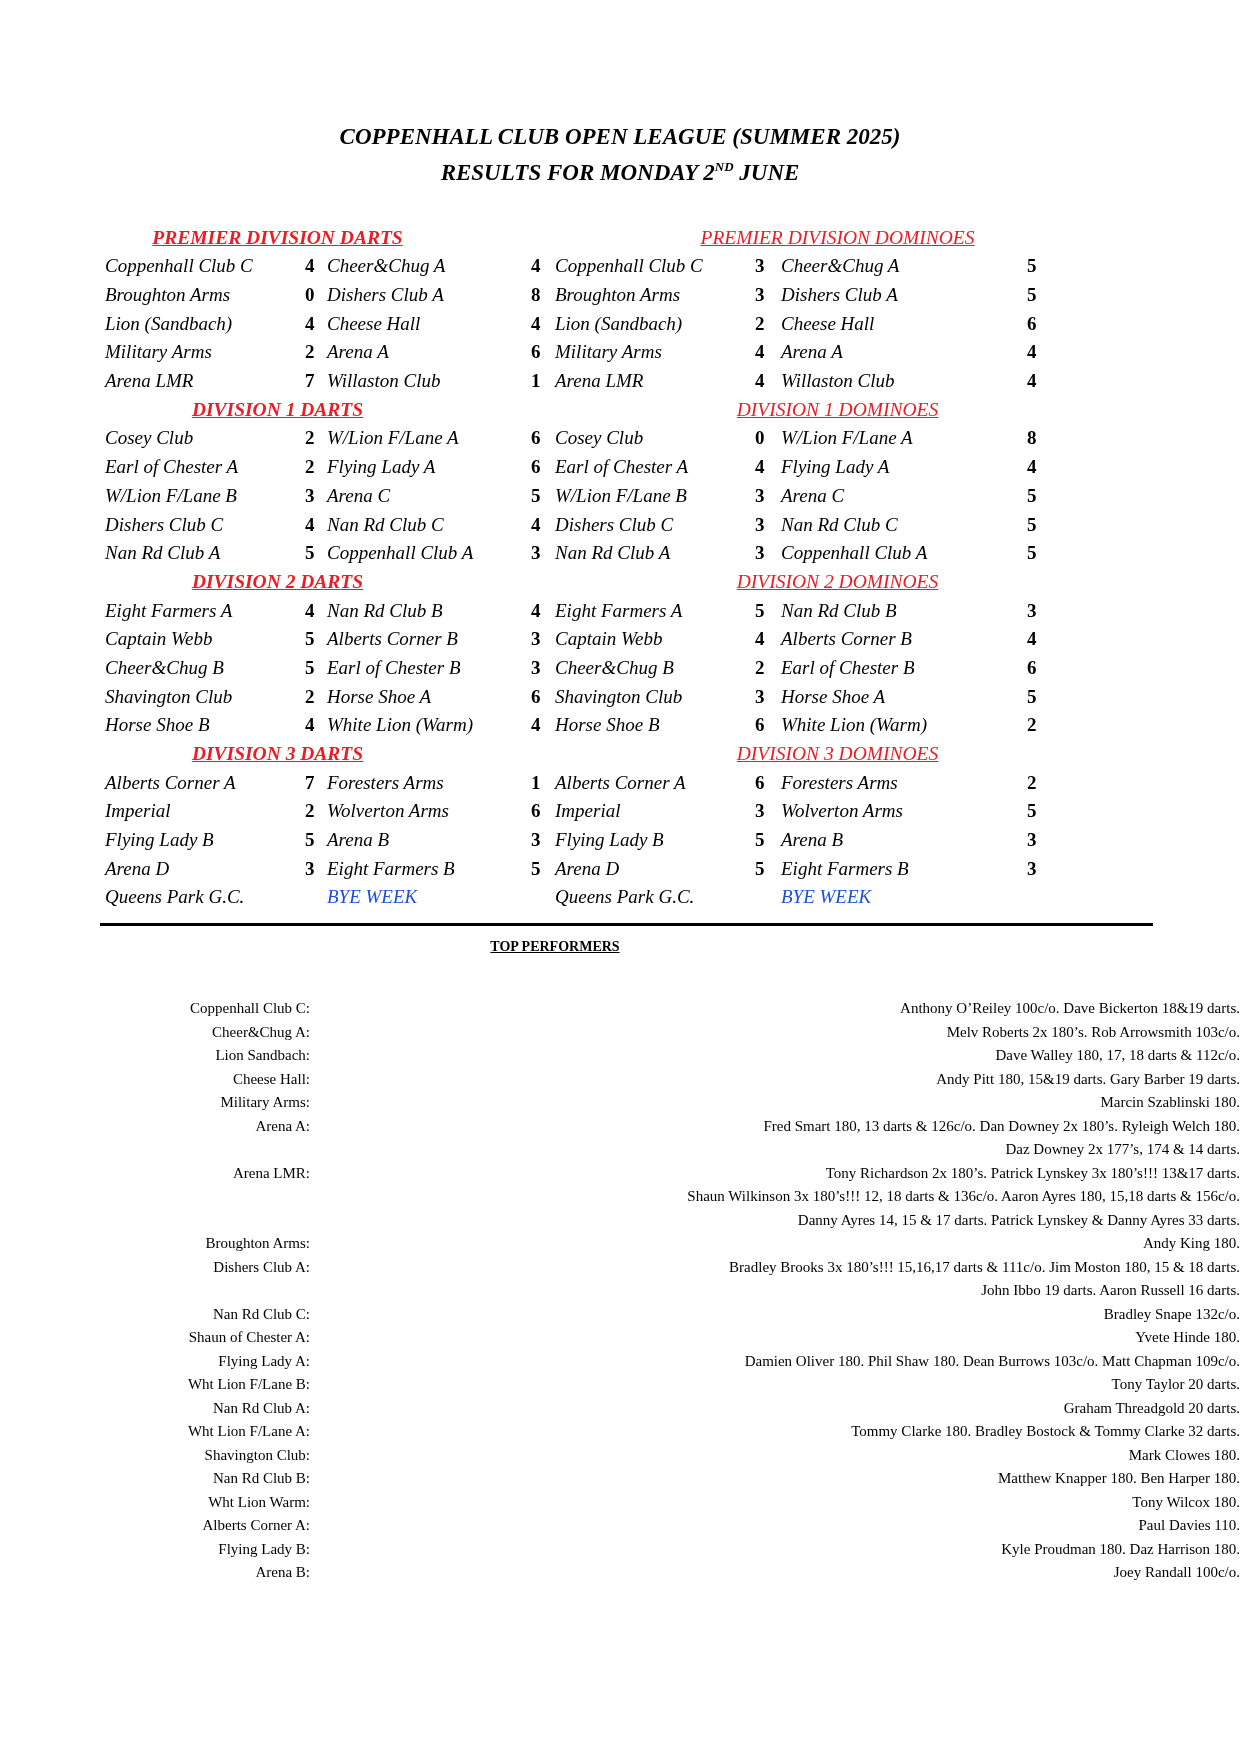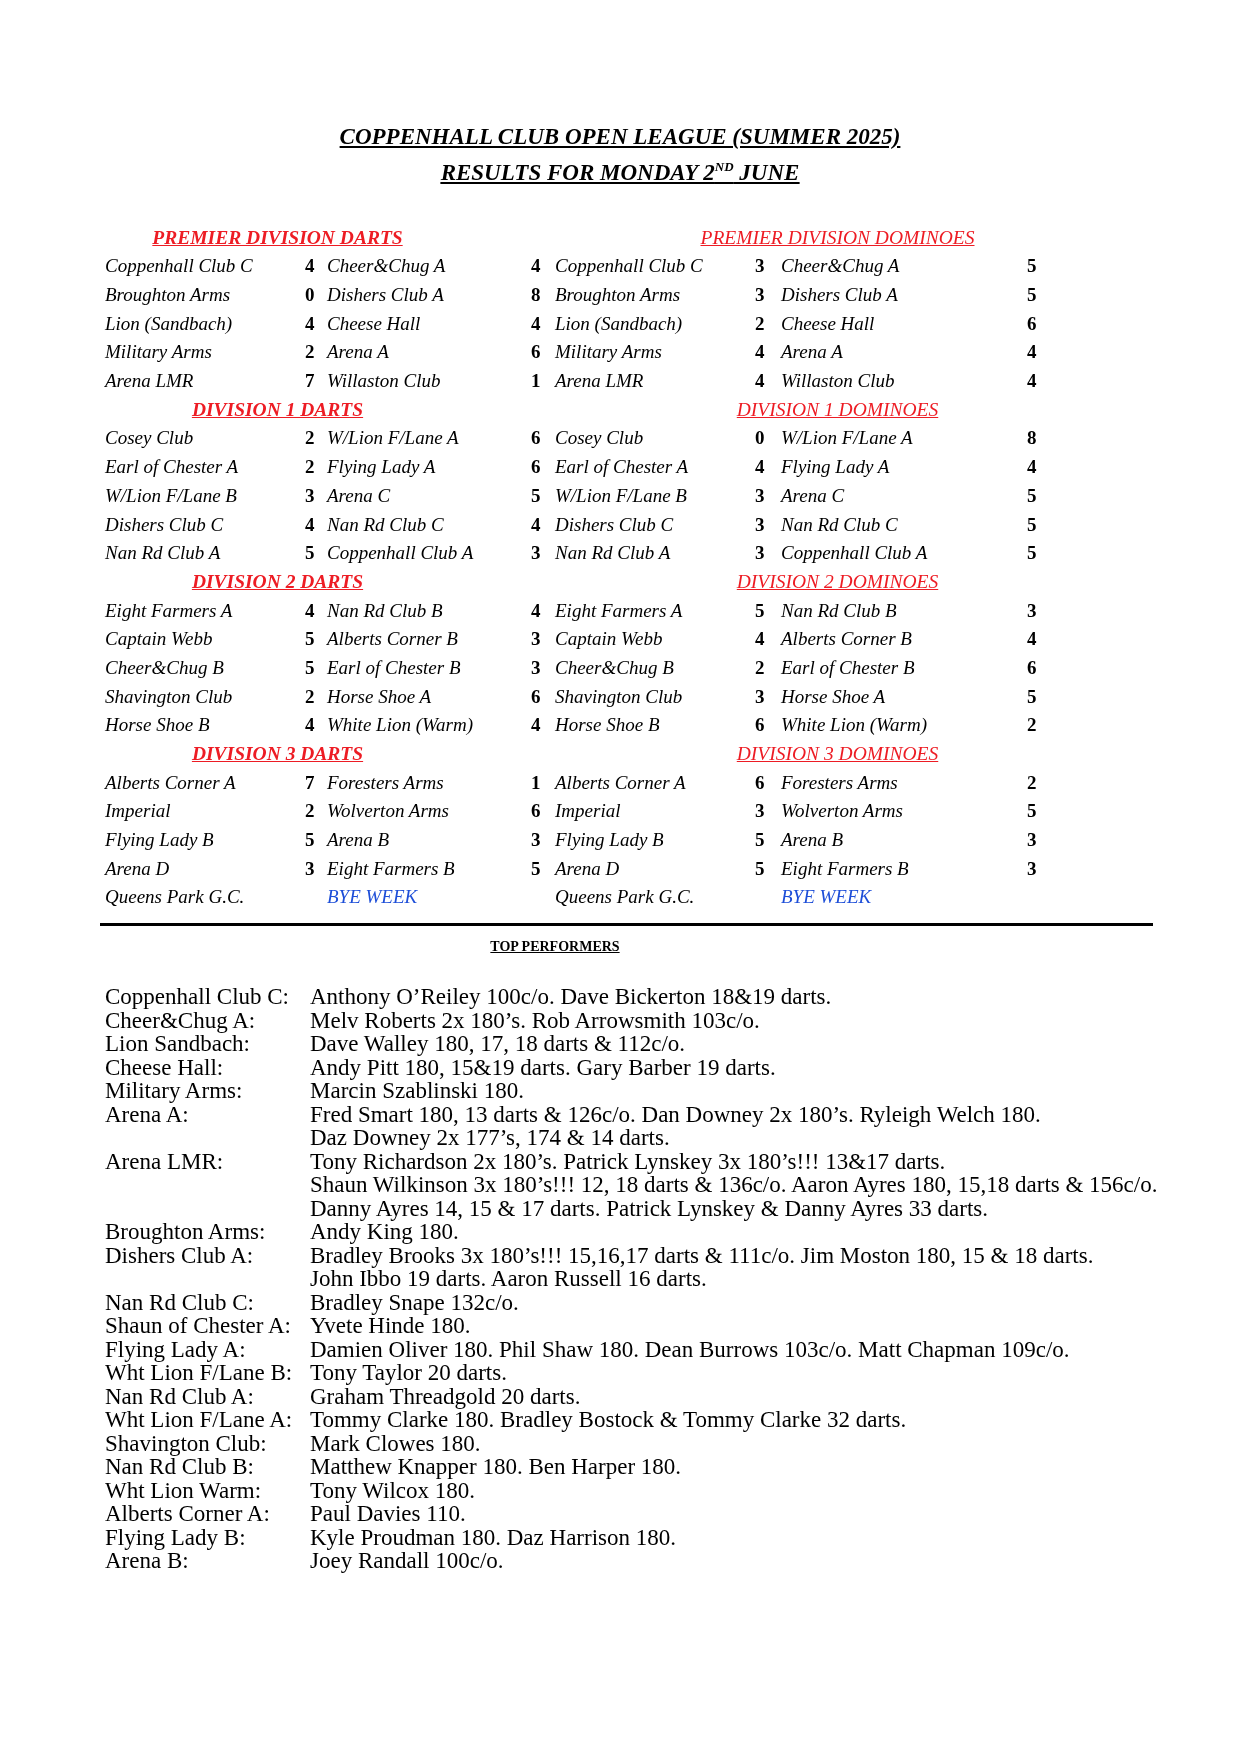--- a/index.html
+++ b/index.html
@@ -7,21 +7,21 @@
     width:1240px; height:1754px; overflow:hidden;
     font-family:"Liberation Serif", serif; color:#000;
   }
   .doc { padding-top:122px; }
 
   
   .title, .subtitle {
     text-align:center; font-weight:bold; font-style:italic;
     font-size:23px; line-height:30px;
   }
-  .title span, .subtitle span { text-decoration:underline; }
+  .title span, .subtitle span { }
   .subtitle sup { font-size:13px; }
 
   
   .results { display:flex; margin-left:105px; margin-top:36px; }
   .col-left  { width:450px; }
   .col-right { width:510px; }
 
   .div-header {
     color:#ed1c24; font-style:italic; font-size:19.5px;
     height:28.7px; line-height:28.7px; white-space:nowrap;
@@ -46,21 +46,21 @@
     width:1053px; margin:11px 0 0 100px;
   }
 
   
   .tp-heading {
     width:910px; margin:13px 0 0 100px; text-align:center;
     font-weight:bold; font-size:14px;
   }
   .tp-heading span { text-decoration:underline; }
 
-  .performers { margin:30px 0 0 105px; font-size:23px; }
+  .performers { margin:42px 0 0 105px; font-size:15px;text-align:right; }
   .perf-row { display:flex; height:23.5px; line-height:23.5px; white-space:nowrap; }
   .perf-label { width:205px; flex:0 0 205px; }
   .perf-text  { flex:1; }
 </style>
 </head>
 <body>
 
 <div class="doc">
 
   <div class="title">

